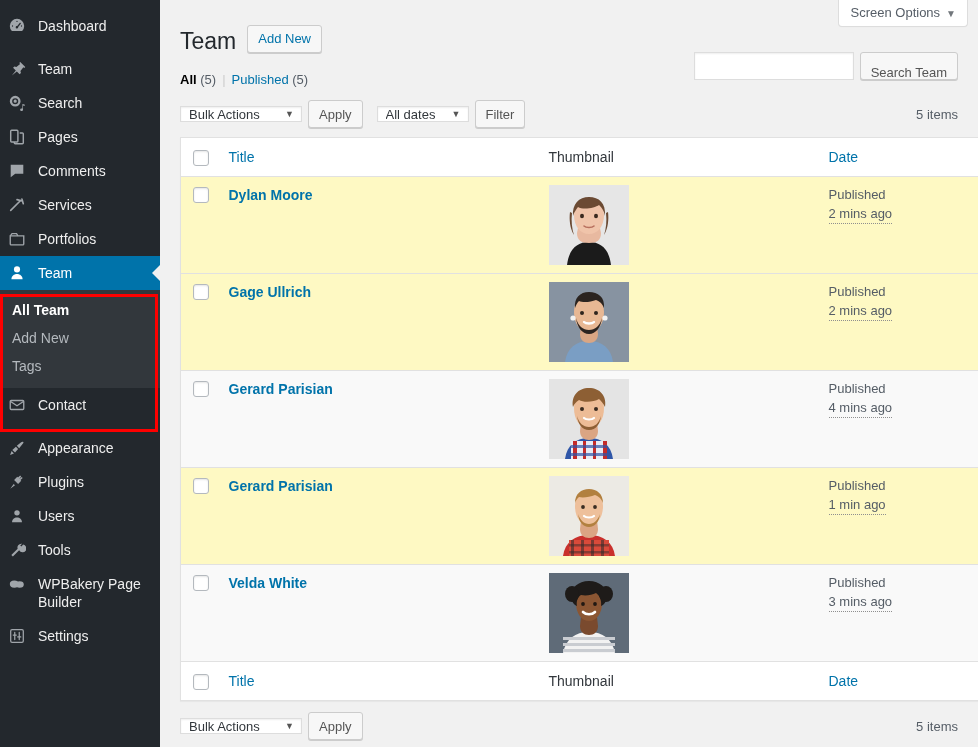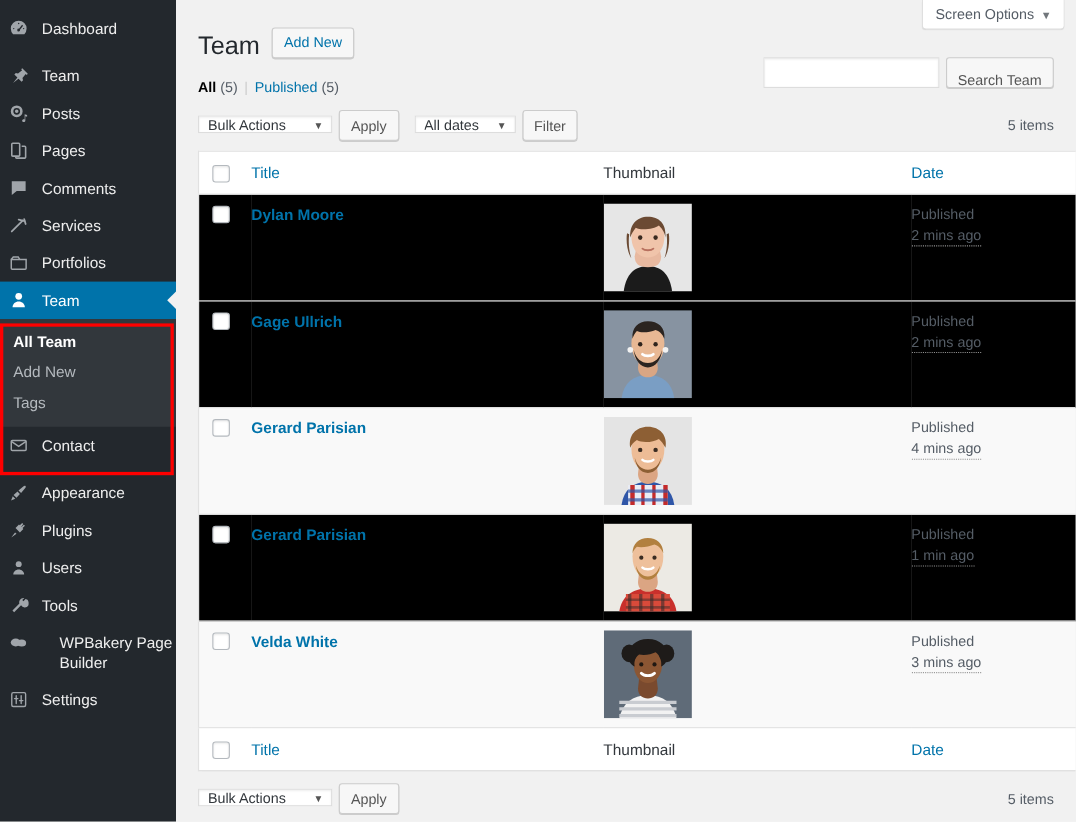--- a/index.html
+++ b/index.html
@@ -33,21 +33,21 @@
   }
   .menu-item.tall { height: 52px; align-items: flex-start; padding-top: 8px; }
   .menu-item .mi-icon {
     width: 26px; min-width: 26px; height: 20px;
     display: flex; align-items: center; justify-content: flex-start;
     color: #a0a5aa;
     margin-right: 4px;
   }
   .menu-item .mi-icon svg { display: block; }
   .menu-item .mi-label { color: #eeeeee; font-size: 14px; }
-  .menu-item.tall .mi-label { line-height: 18px; margin-left: 16px; }
+  .menu-item.tall .mi-label { line-height: 18px; }
   .menu-sep { height: 9px; }
 
   .menu-item.current {
     background: #0073aa;
     color: #fff;
   }
   .menu-item.current .mi-icon { color: #fff; }
   .menu-item.current .mi-label { color: #fff; font-weight: 400; }
   .menu-arrow {
     position: absolute;
@@ -278,21 +278,21 @@
   .plain-head { color: #32373c; }
 
   table.wp-list-table tbody td {
     padding: 8px 0 8px 0;
     font-size: 14px;
     vertical-align: top;
     border-top: 1px solid #e1e1e1;
   }
   table.wp-list-table tbody tr:first-child td { border-top: none; }
   tr.alternate td { background: #f9f9f9; }
-  tr.plain td { background: #000000; margin-top: 40px; }
+  tr.plain td { background: #fef9c3; margin-top: 40px; }
 
   .row-title {
     color: #0073aa;
     font-weight: bold;
     font-size: 14px;
     text-decoration: none;
     cursor: pointer;
     display: inline-block;
     padding-top: 2px;
   }
@@ -357,21 +357,21 @@
       </span>
       <span class="mi-label">Team</span>
     </div>
 
     <div class="menu-item">
       <span class="mi-icon">
         <svg width="18" height="18" viewBox="0 0 20 20" fill="currentColor">
             <path d="M8 2a6 6 0 106 6 6 6 0 00-6-6zm0 2.6A3.4 3.4 0 114.6 8 3.4 3.4 0 018 4.6zm0 1.6A1.8 1.8 0 109.8 8 1.8 1.8 0 008 6.2zM16 11v5.2c-.3-.2-.6-.2-.9-.2-.9 0-1.6.6-1.6 1.4s.7 1.4 1.6 1.4 1.6-.6 1.6-1.4V12.9l1.8.5V11.6z"></path>
           </svg>
       </span>
-      <span class="mi-label">Posts</span>
+      <span class="mi-label">Search</span>
     </div>
 
     <div class="menu-item">
       <span class="mi-icon">
         <svg width="18" height="18" viewBox="0 0 20 20" fill="none" stroke="currentColor" stroke-width="1.6">
             <rect x="3" y="2.5" width="8" height="13" rx="1"></rect>
             <path d="M13 5.5h3a1 1 0 011 1v10a1 1 0 01-1 1H8a1 1 0 01-1-1v-1"></path>
           </svg>
       </span>
       <span class="mi-label">Pages</span>

